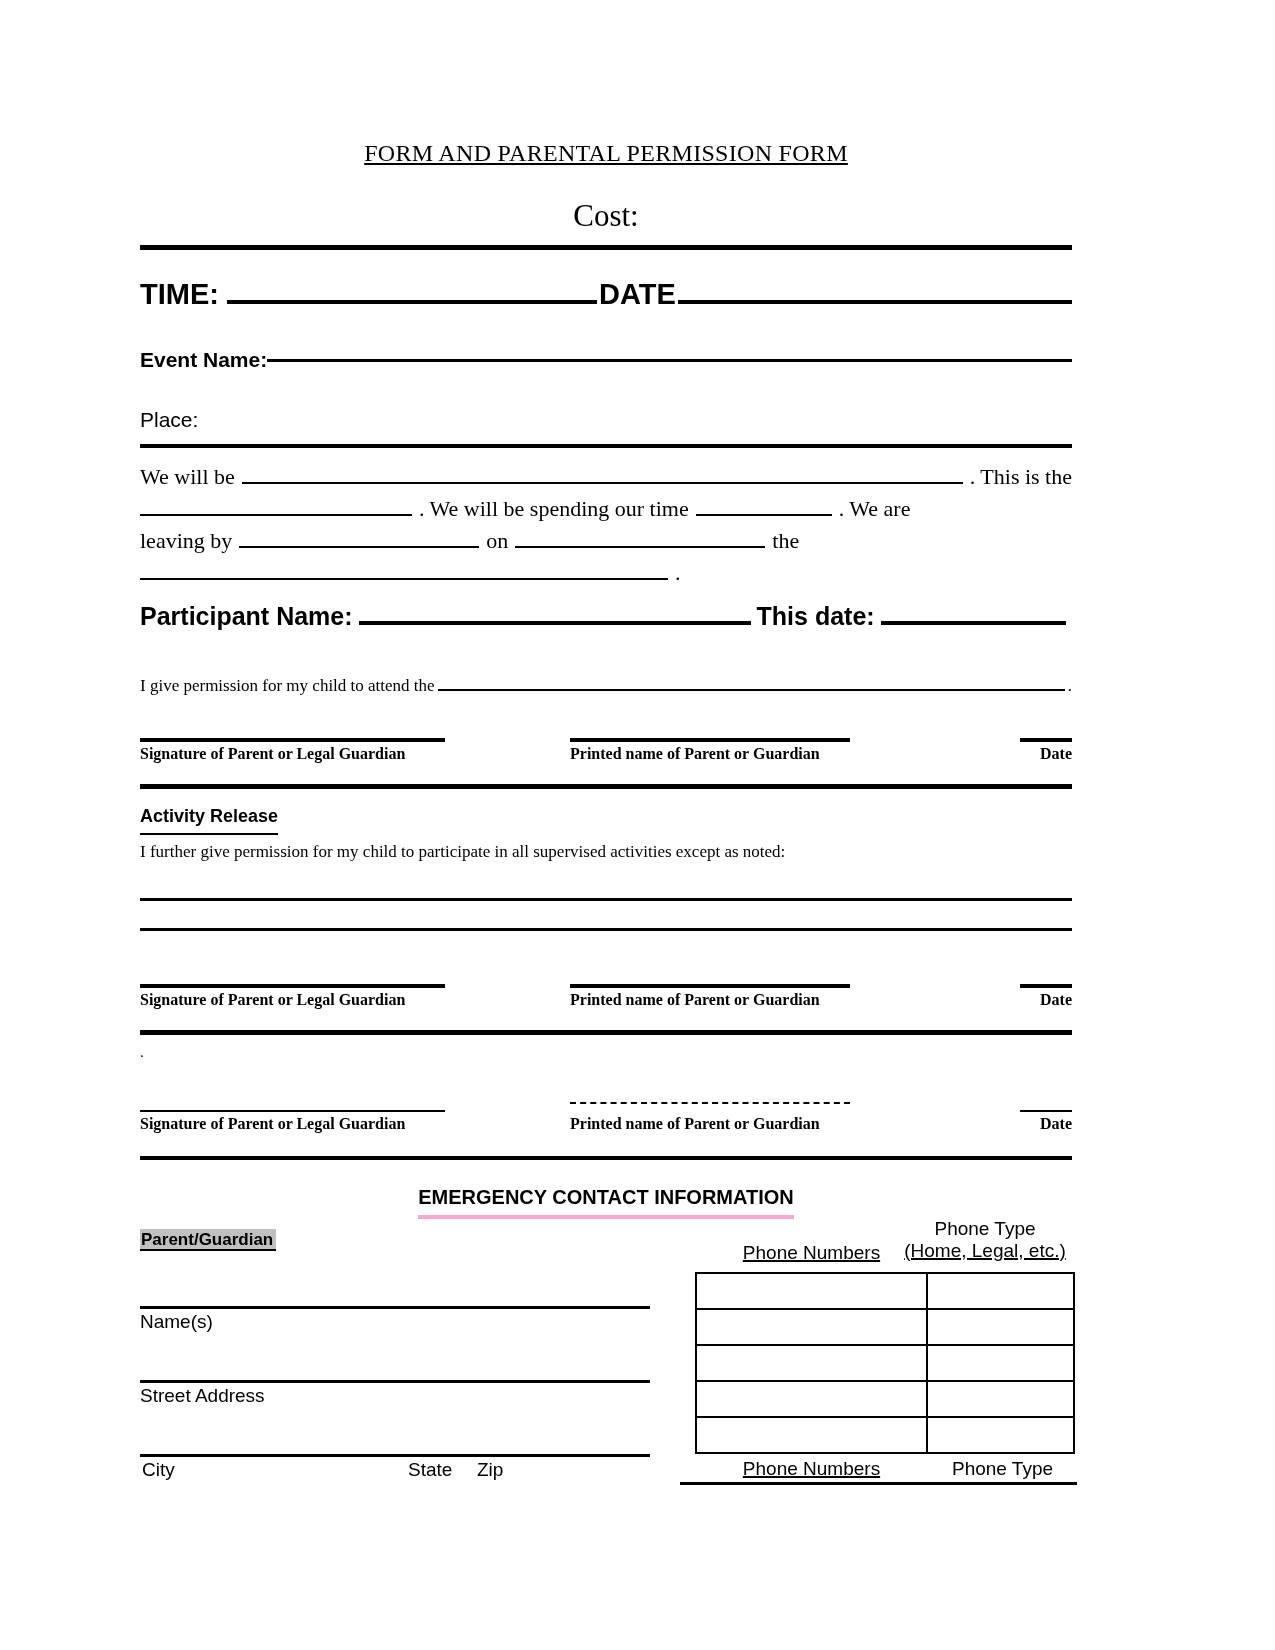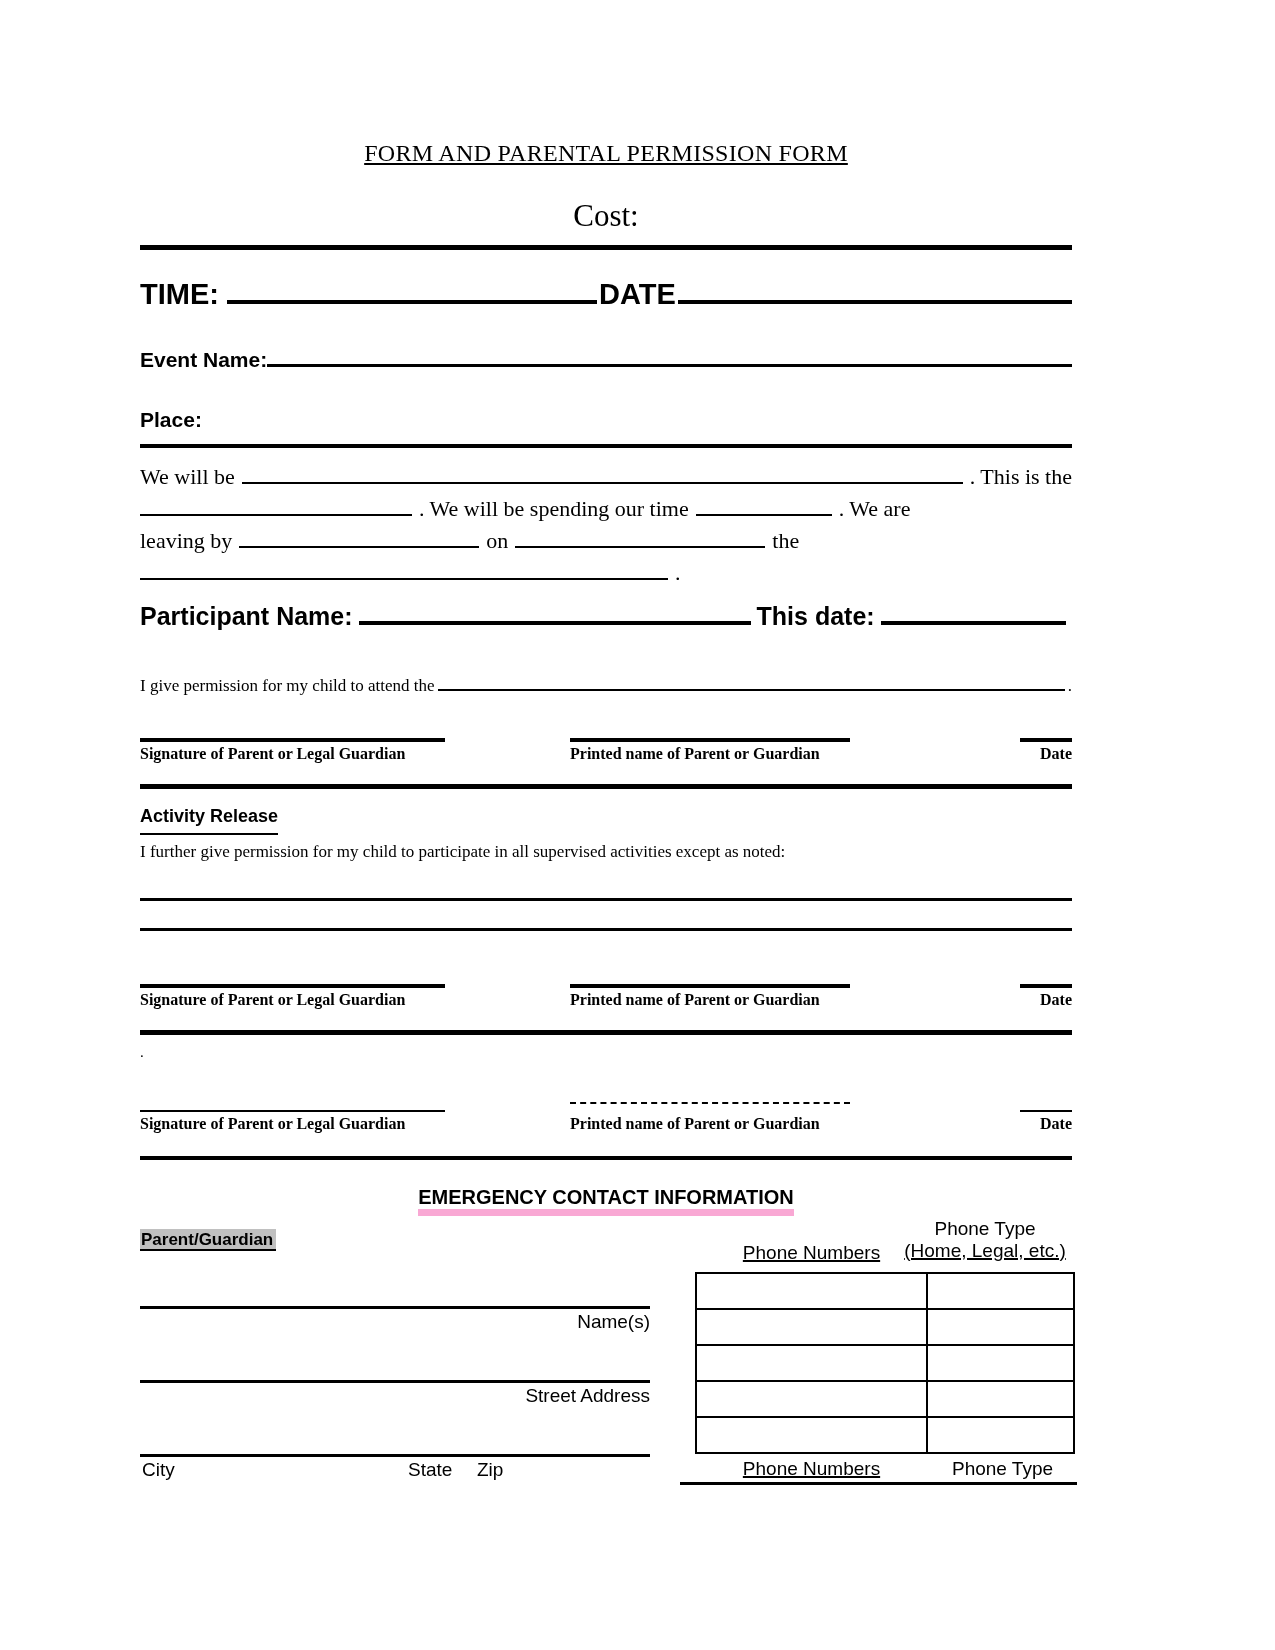--- a/index.html
+++ b/index.html
@@ -21,22 +21,22 @@
   .flexrow { display:flex; align-items:baseline; white-space:nowrap; }
   .fill { height:0; border-bottom:2px solid #000; }
   .fill.grow { flex:1 1 auto; }
   .fill.th3 { border-bottom-width:3px; }
   .fill.th4 { border-bottom-width:4px; }
 
   .time-row { top:278px; font-family:"Liberation Sans",sans-serif; font-weight:bold; font-size:29px; }
   .time-row .lbl { margin-right:8px; }
   .time-row .date-lbl { margin:0 2px 0 2px; }
 
-  .event-row { top:348px; font-family:"Liberation Sans",sans-serif; font-weight:bold; font-size:21px; }
-  .place-row { top:408px; font-family:"Liberation Sans",sans-serif; font-weight:bold; font-size:21px; }
+  .event-row { top:348px; font-family:"Liberation Sans",sans-serif; font-weight:bold; font-size:21px;align-items:center; }
+  .place-row { top:408px; font-family:"Liberation Sans",sans-serif; font-weight:normal; font-size:21px; }
 
   .para { font-size:22px; }
   .para .fill { margin:0 7px; }
   .p1 { top:464px; } .p2 { top:496px; } .p3 { top:528px; } .p4 { top:560px; }
 
   .participant-row { top:602px; font-family:"Liberation Sans",sans-serif; font-weight:bold; font-size:25px; }
   .participant-row .fill { margin:0 6px; }
 
   .attend-row { top:676px; font-size:17px; }
   .attend-row .fill { margin:0 3px; }
@@ -52,35 +52,35 @@
   .sc3 { right:0; width:54px; text-align:right; }
   .sc3 .sig-line { width:52px; margin-left:2px; }
 
   .activity-heading { top:806px; font-family:"Liberation Sans",sans-serif; font-weight:bold; font-size:18px; }
   .activity-heading span { border-bottom:2.5px solid #000; padding-bottom:7px; }
   .activity-text { top:842px; font-size:17px; }
 
   .stray-period { top:1044px; font-size:15px; }
 
   .emergency-heading { top:1186px; text-align:center; font-family:"Liberation Sans",sans-serif; font-weight:bold; font-size:20px; }
-  .emergency-heading span { border-bottom:7px solid #f9a8d4; padding-bottom:1px; }
+  .emergency-heading span { border-bottom:4px solid #f9a8d4; padding-bottom:7px; }
 
   .pg-label { top:1230px; font-family:"Liberation Sans",sans-serif; font-weight:bold; font-size:17px; }
   .pg-label span { background:#c0c0c0; border-bottom:2.5px solid #000; padding:1px 3px 0 1px; }
 
   .tbl-head { position:absolute; font-family:"Liberation Sans",sans-serif; font-size:19px; text-align:center; line-height:22px; }
   .ph-num-head { left:695px; width:233px; top:1242px; }
   .ph-type-head { left:887px; width:196px; top:1218px; }
   .u { text-decoration:underline; text-decoration-thickness:2px; }
 
   .phone-table { position:absolute; left:695px; top:1272px; border-collapse:collapse; }
   .phone-table td { border:2px solid #000; height:34px; padding:0; }
   .phone-table .c1 { width:231px; } .phone-table .c2 { width:147px; }
 
-  .field-block { position:absolute; left:140px; width:510px;text-align:right; }
+  .field-block { position:absolute; left:140px; width:510px; }
   .field-line { border-top:3px solid #000; }
   .field-label { font-family:"Liberation Sans",sans-serif; font-size:19px; margin-top:2px; }
   .names-block { top:1306px; } .street-block { top:1380px; } .city-block { top:1454px; }
   .city-block .field-label span { position:absolute; top:5px; }
   .lab-city { left:2px; } .lab-state { left:268px; } .lab-zip { left:337px; }
 
   .foot-label { position:absolute; top:1458px; font-family:"Liberation Sans",sans-serif; font-size:19px; text-align:center; }
   .foot-pn { left:695px; width:233px; }
   .foot-pt { left:928px; width:149px; }
   .foot-line { position:absolute; left:680px; width:397px; top:1482px; height:3px; background:#000; }

